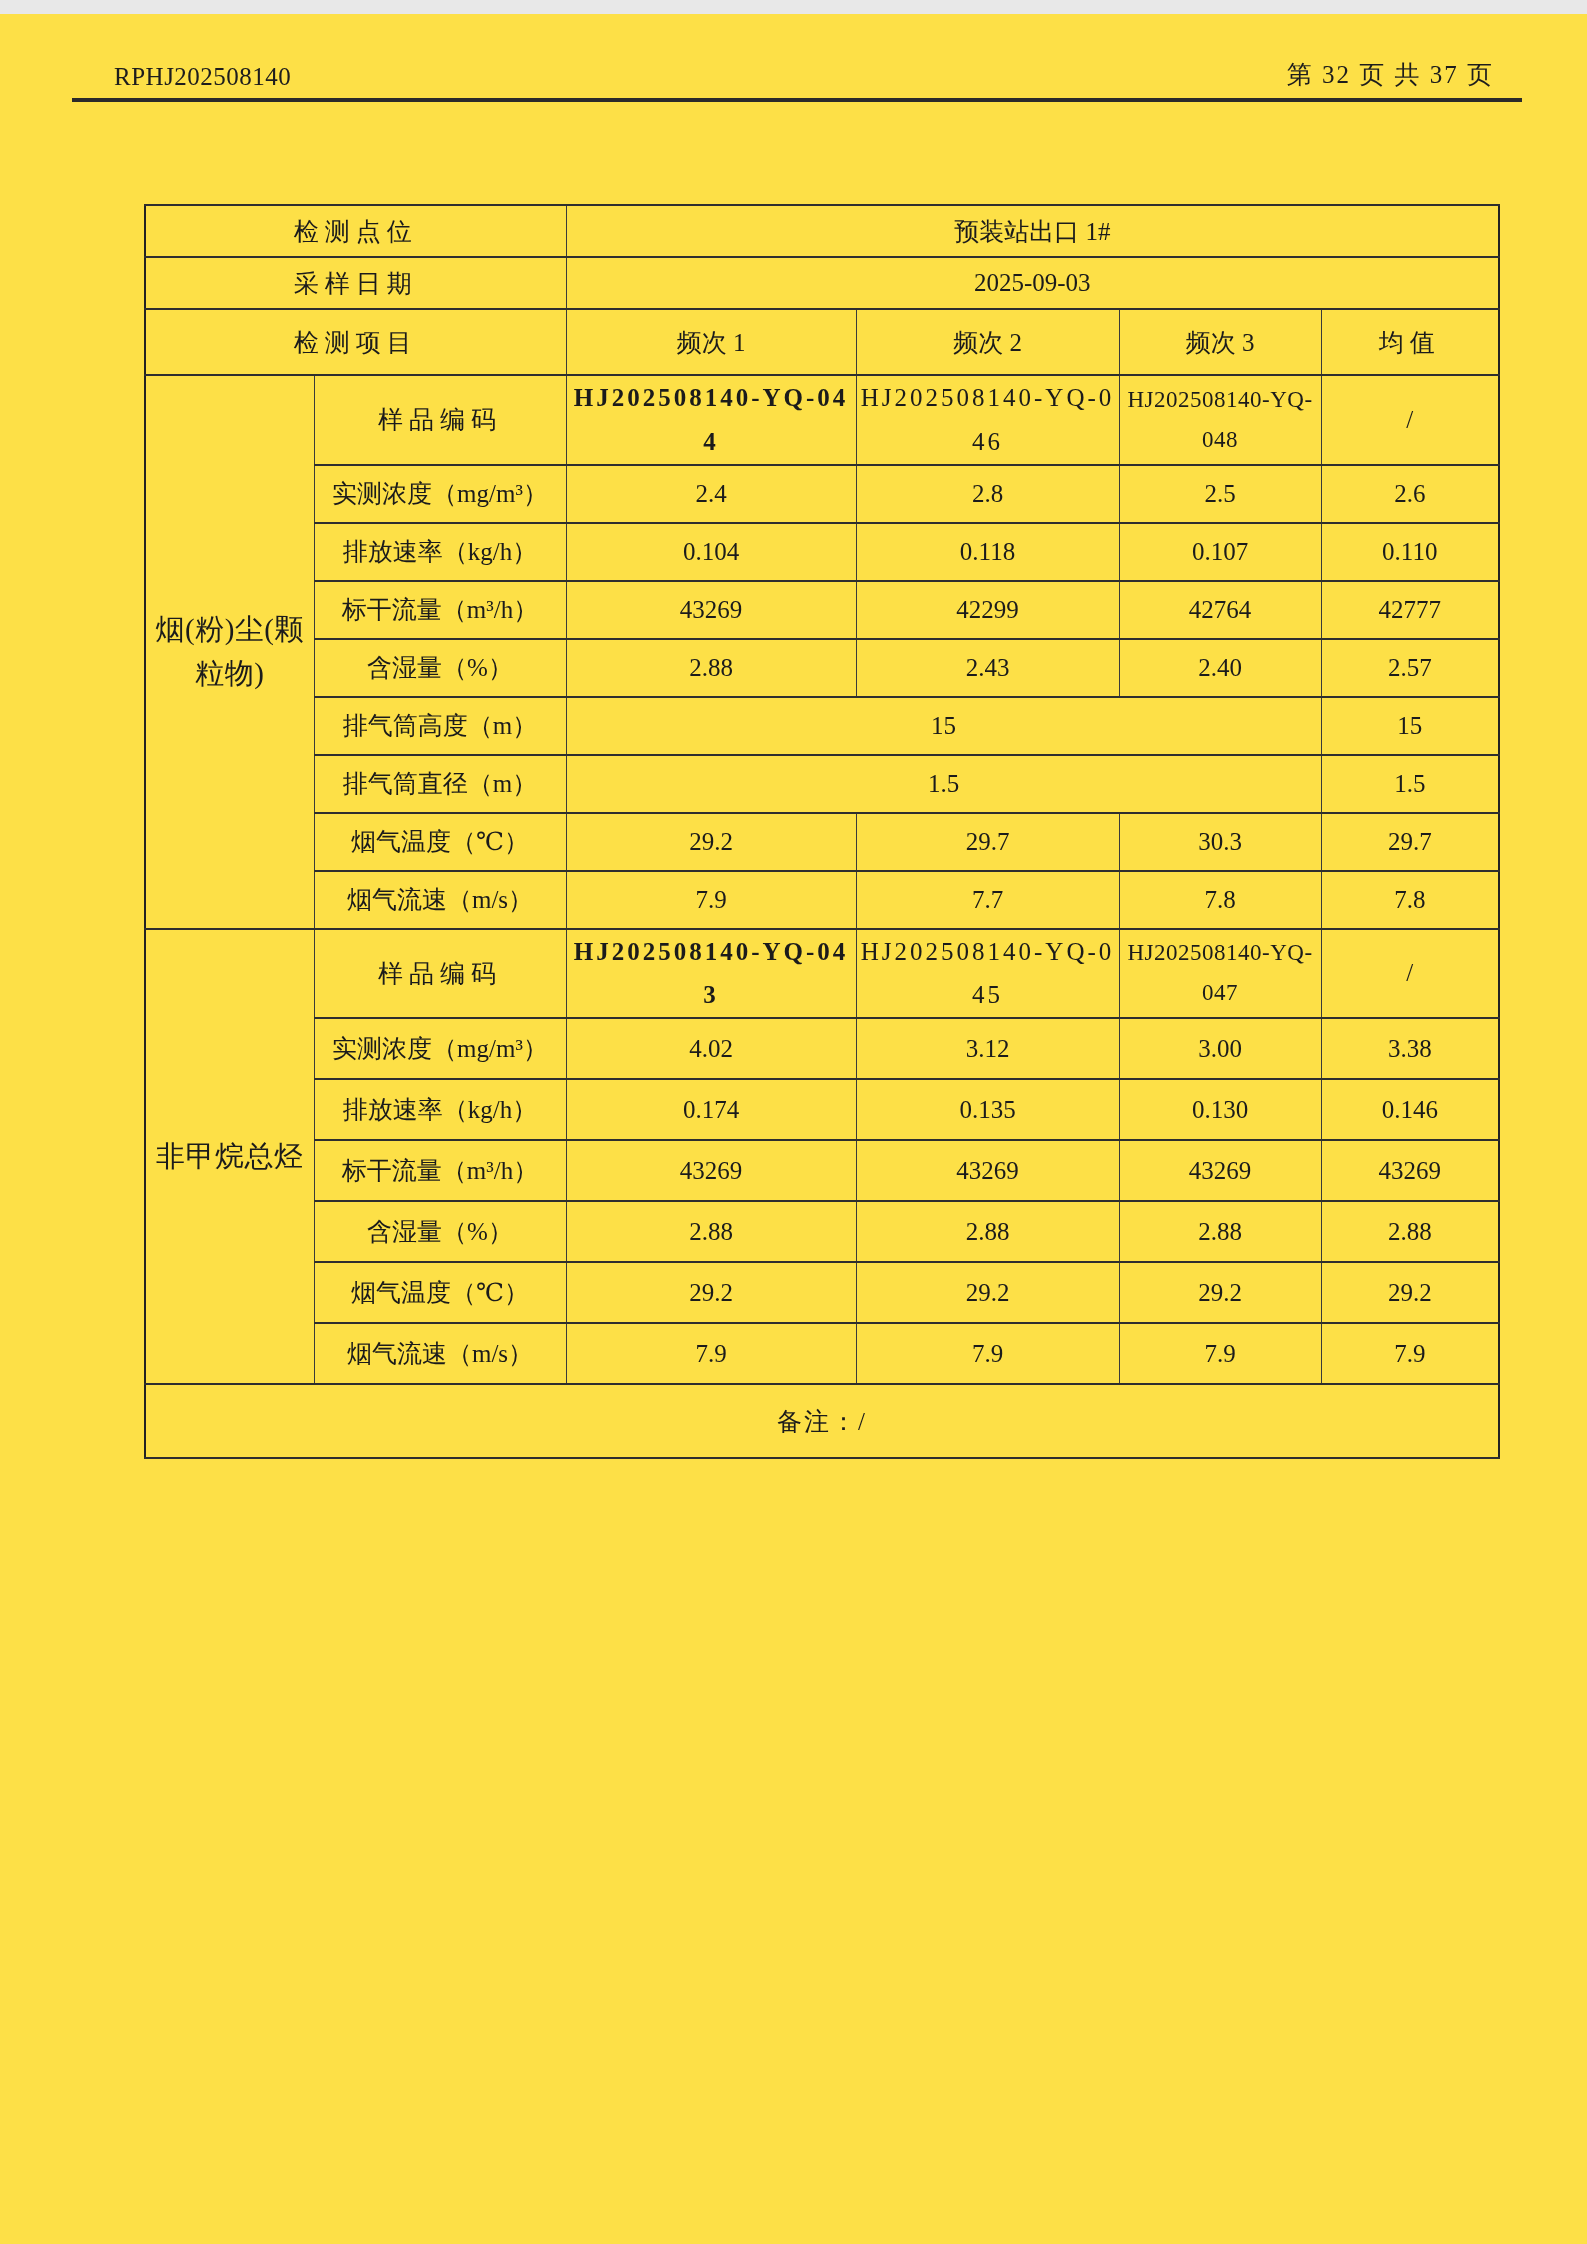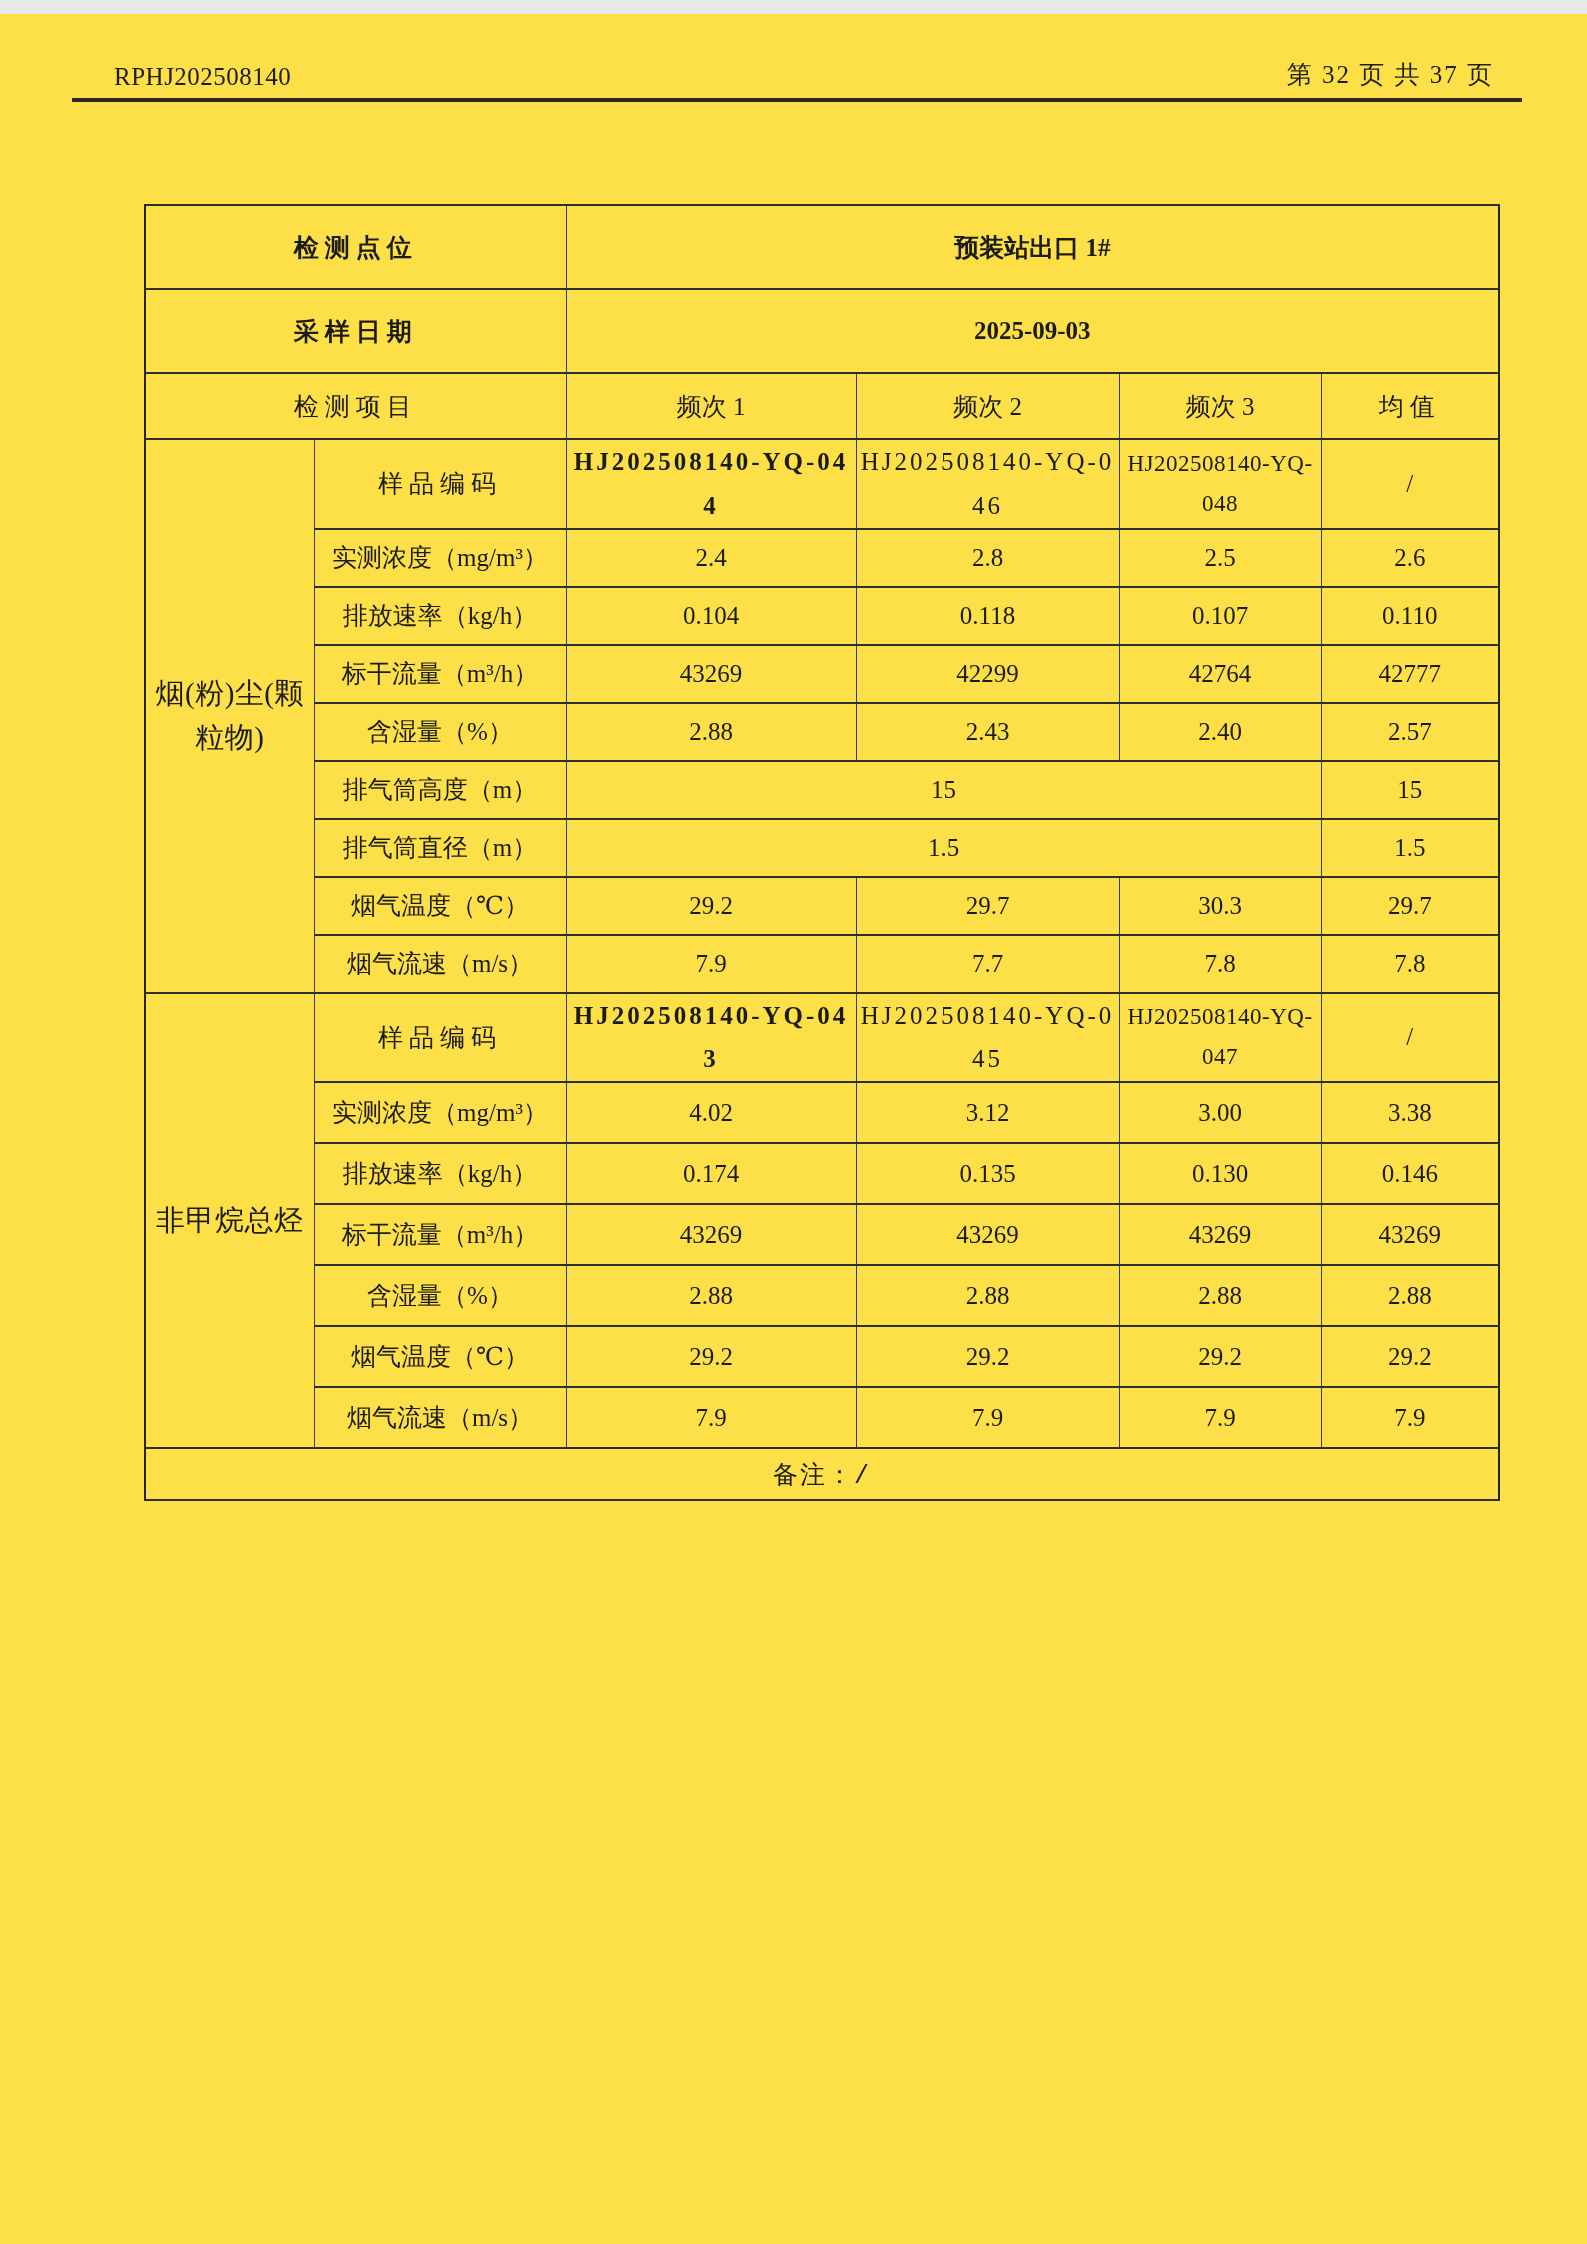--- a/index.html
+++ b/index.html
@@ -51,26 +51,26 @@
   table.results td{
     border-left:1px solid #3a3a3a;
     border-right:1px solid #3a3a3a;
     border-top:2px solid #2e2e2e;
     border-bottom:2px solid #2e2e2e;
     text-align:center;
     vertical-align:middle;
     padding:0 4px;
     overflow:hidden;
   }
-  tr.r-a{ height:84px;font-weight:bold; }
+  tr.r-a{ height:52px; }
   tr.r-b{ height:66px; }
   tr.r-code{ height:87px; }
   tr.r-d{ height:58px; }
   tr.r-d2{ height:61px; }
-  tr.r-rem{ height:52px;font-family:Liberation Mono, monospace; }
+  tr.r-rem{ height:74px; }
   td.ls{ letter-spacing:6px; }
   td.group-cell{
     font-size:29px;
     padding:0 2px;
     line-height:1.5;
     letter-spacing:0.5px;
   }
   td.code{
     word-break:break-all;
     line-height:1.75;

